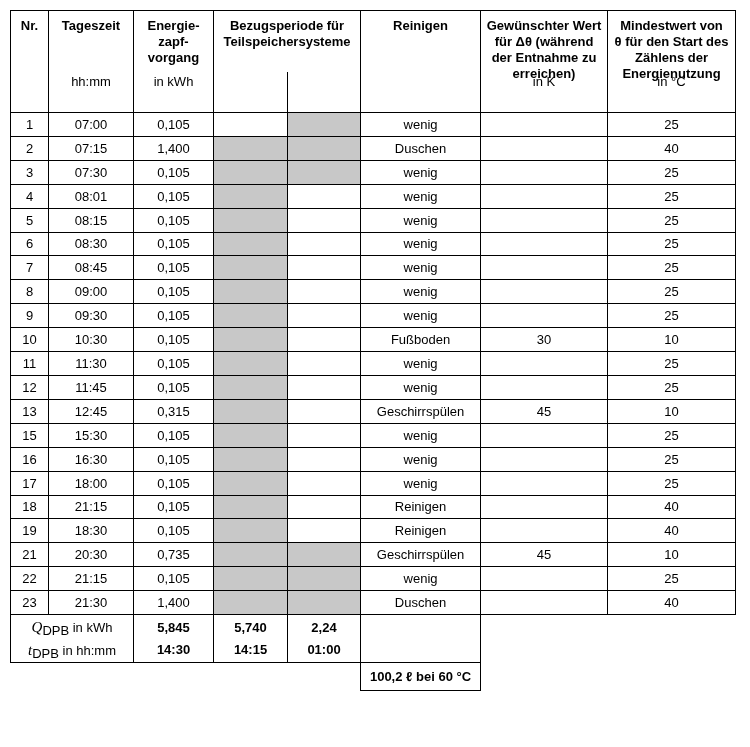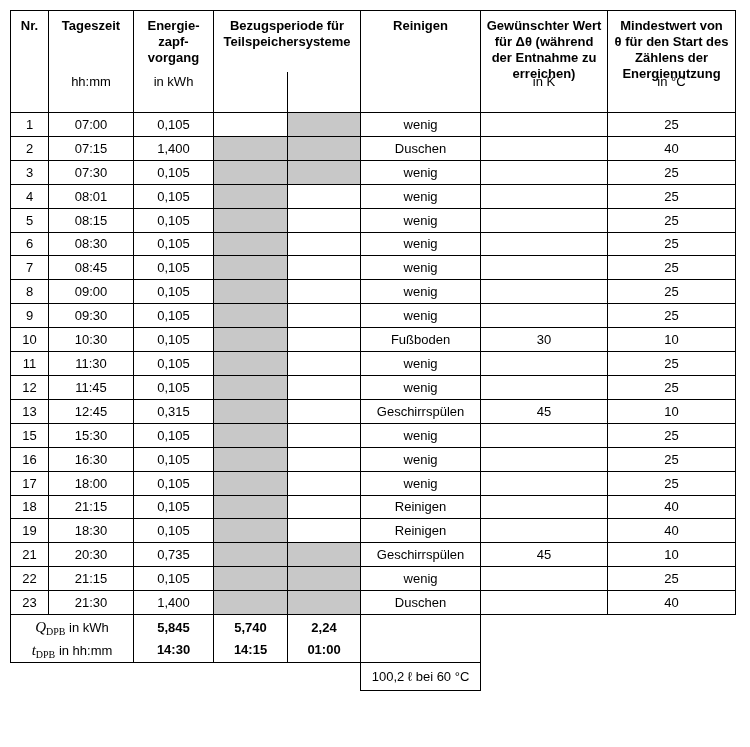--- a/index.html
+++ b/index.html
@@ -15,24 +15,24 @@
   thead th{position:relative;vertical-align:top;}
   .hlabel{white-space:pre-line;font-weight:bold;font-size:13px;line-height:16px;padding-top:7px;}
   .hunit{position:absolute;left:0;right:0;bottom:23px;font-size:13px;font-weight:normal;}
   .pdivider{position:absolute;left:50.3%;bottom:0;height:40px;width:0;border-left:1px solid #000;}
   tbody tr{height:23.91px;}
   tr.frow{height:48px;}
   tr.frow td{vertical-align:middle;}
   .fline{line-height:22px;}
   .bold{font-weight:bold;}
   .qsym{font-family:"Liberation Serif",serif;font-style:italic;font-size:15px;}
-  sub.spb{font-size:10px;vertical-align:-3px;line-height:0;font-family:Liberation Serif, serif;}
+  sub.spb{font-size:13px;vertical-align:-3px;line-height:0;}
   tr.vrow{height:28px;}
   td.ghost{border:none;background:#fff;}
-  .volcell{font-weight:normal;}
+  .volcell{font-weight:bold;}
 </style>
 </head>
 <body>
 
 <div class="sheet">
   <table>
     <colgroup>
       <col class="c-nr">
         <col class="c-time">
         <col class="c-energy">

